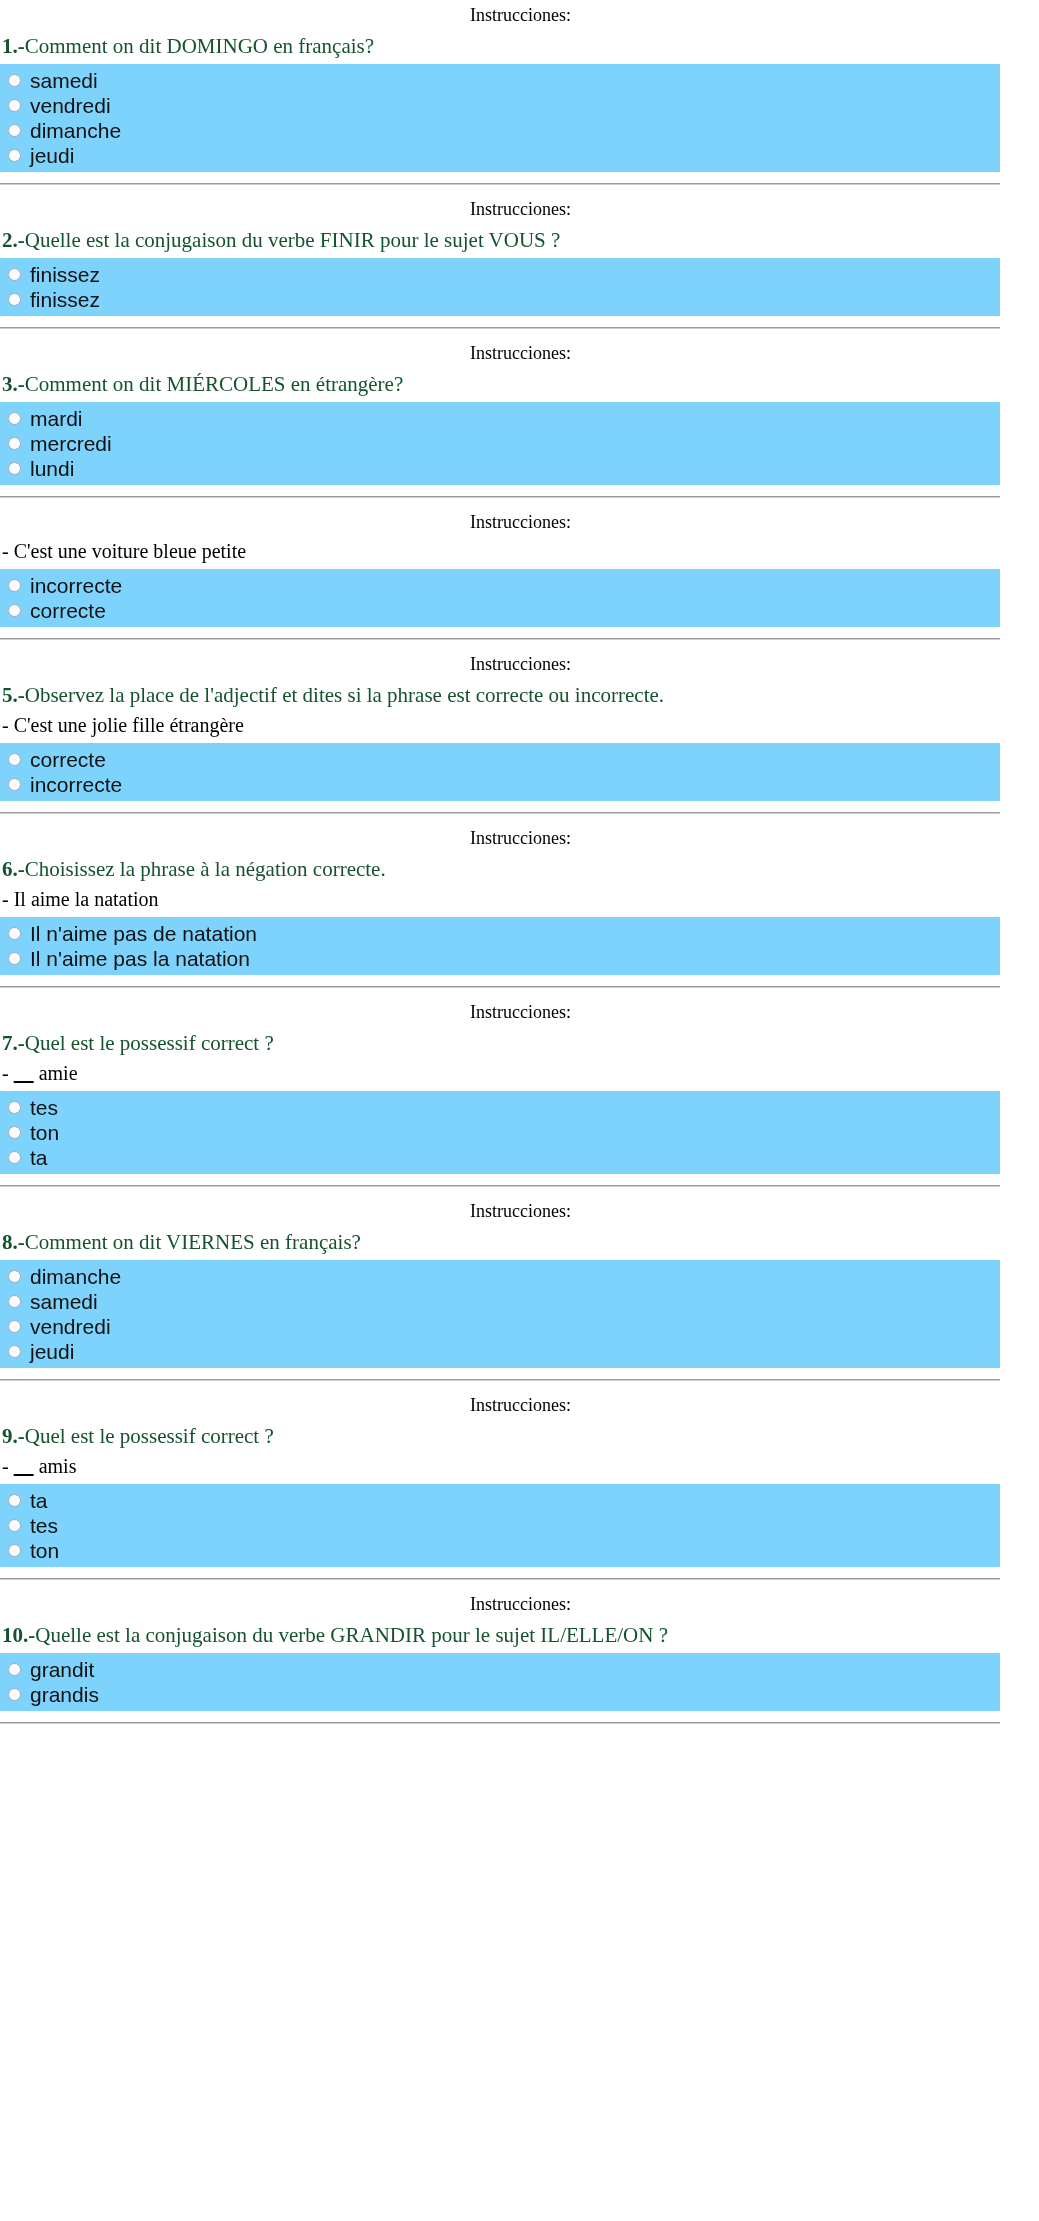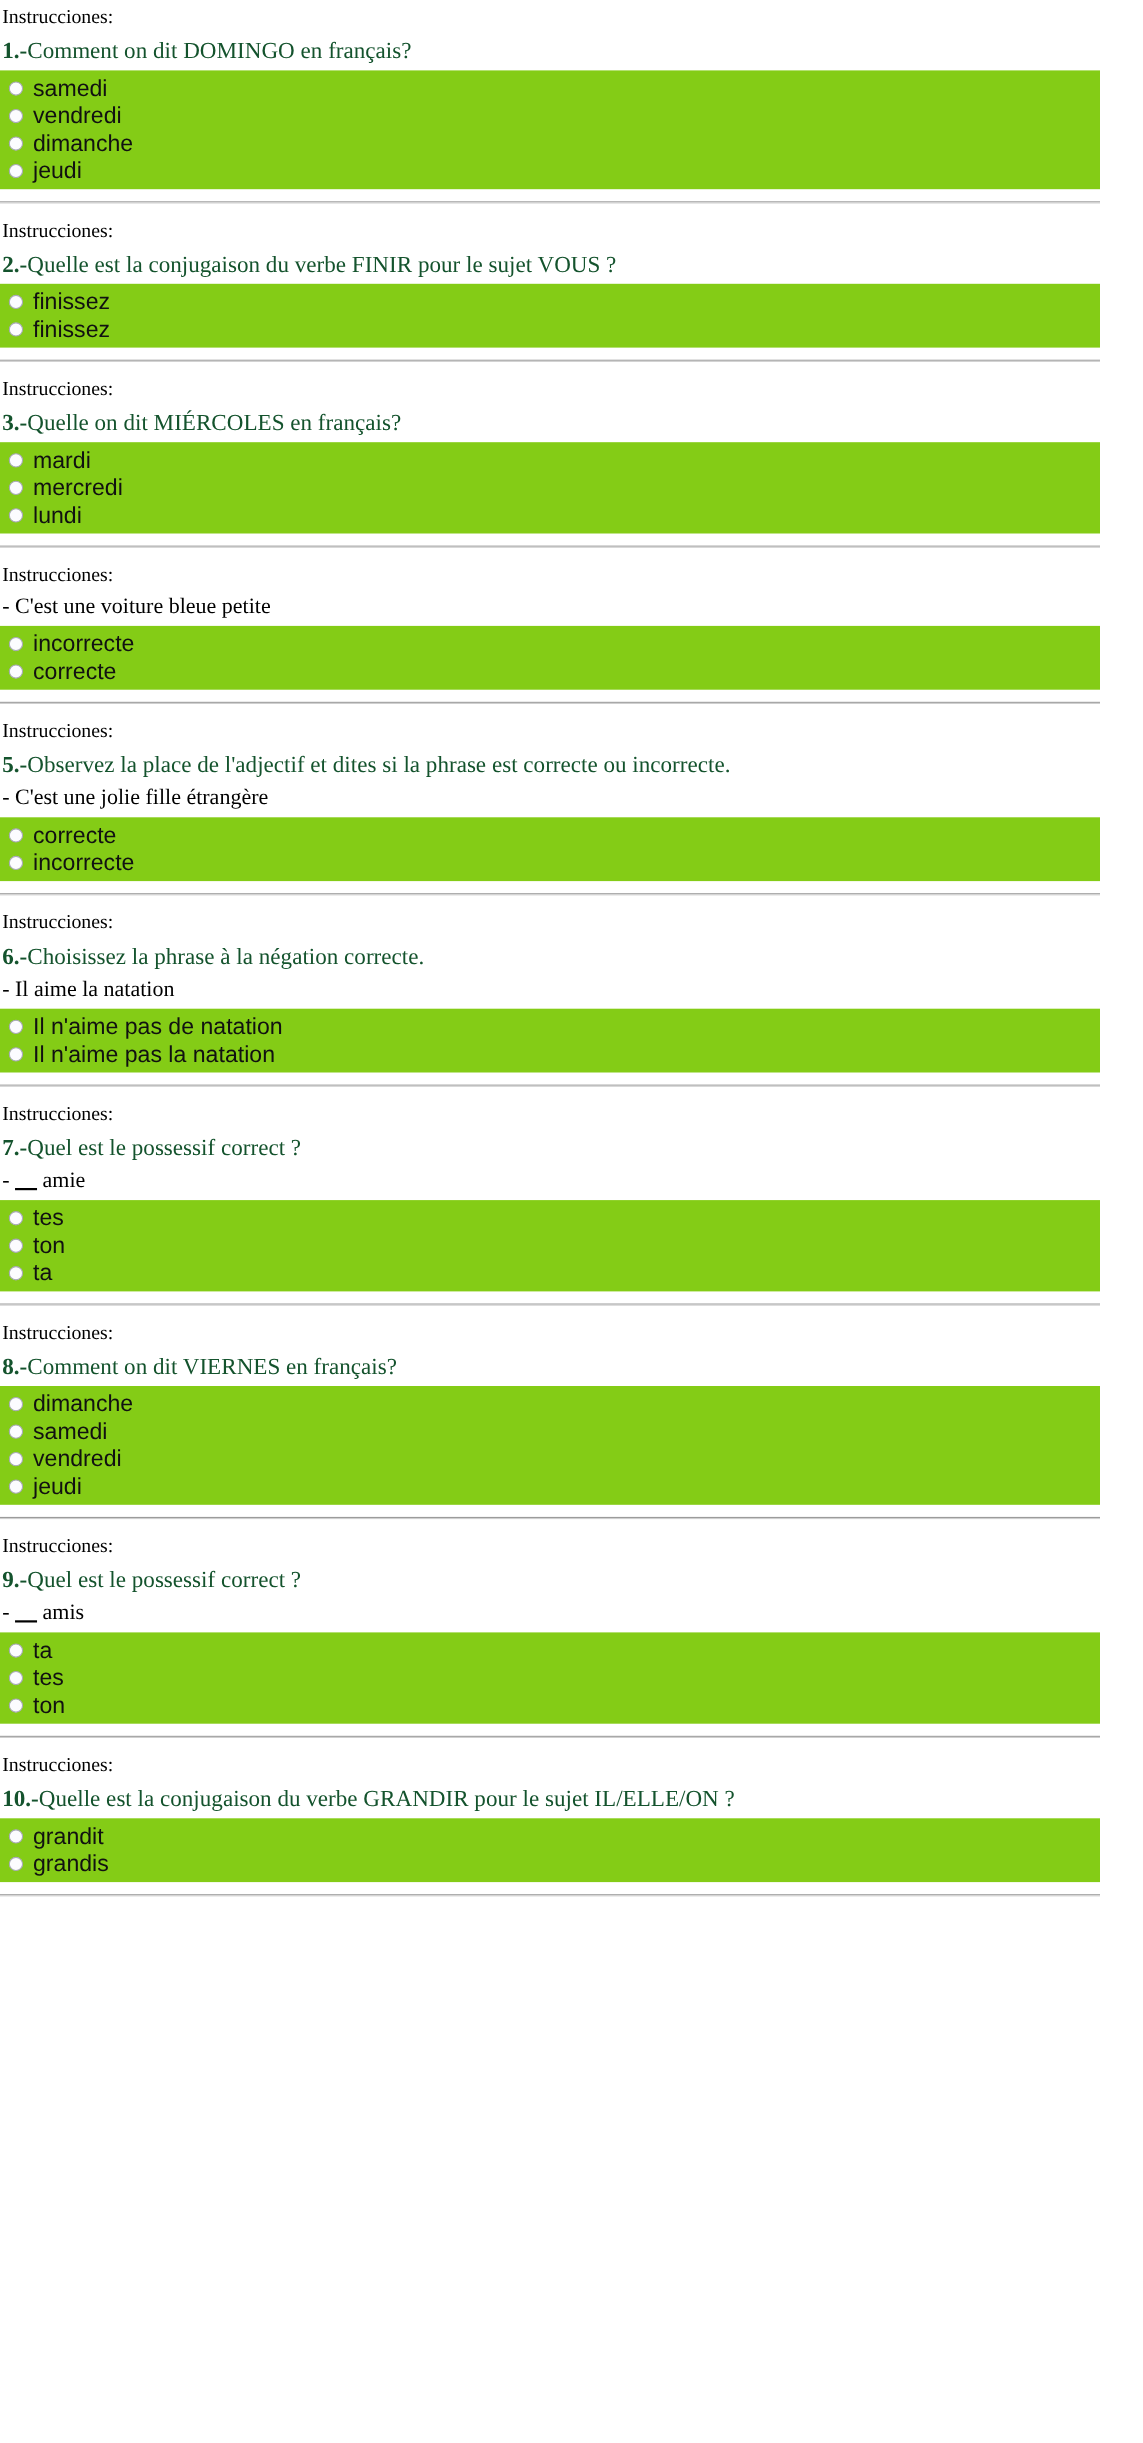--- a/index.html
+++ b/index.html
@@ -23,20 +23,21 @@
     width: 1039px;
     box-sizing: border-box;
   }
   .instr {
     font-family: "Liberation Serif", serif;
     font-size: 18px;
     line-height: 26px;
     color: #000;
     padding: 2px 0 2px 2px;
     margin: 0;
+    text-align: center;
   }
   .q-stem {
     font-family: "Liberation Serif", serif;
     font-size: 21px;
     line-height: 30px;
     color: #14532d;
     padding: 1px 0 1px 2px;
     margin: 0;
     white-space: normal;
   }
@@ -50,21 +51,21 @@
     color: #000;
     padding: 0 0 2px 2px;
     margin: 0;
   }
   .q-sub b { font-weight: normal; }
   .blank {
     text-decoration: underline;
     letter-spacing: 0px;
   }
   .options {
-    background: #84cc16;
+    background: #7dd3fc;
     width: 1000px;
     box-sizing: border-box;
     padding: 4px 0 4px 0;
     margin: 2px 0 0 0;
   }
   .opt {
     display: flex;
     align-items: center;
     font-family: "Liberation Sans", sans-serif;
     font-size: 21px;
@@ -140,21 +141,21 @@
       <div class="opt">
           <span class="radio"></span>
           <span class="opt-label">finissez</span>
         </div>
     </div>
   </div>
   <hr class="divider">
 
   <div class="q-block">
     <div class="instr">Instrucciones:</div>
-    <div class="q-stem"><span class="q-num">3.-</span><span>Quelle on dit MIÉRCOLES en français?</span></div>
+    <div class="q-stem"><span class="q-num">3.-</span><span>Comment on dit MIÉRCOLES en étrangère?</span></div>
     <div class="options">
       <div class="opt">
           <span class="radio"></span>
           <span class="opt-label">mardi</span>
         </div>
       <div class="opt">
           <span class="radio"></span>
           <span class="opt-label">mercredi</span>
         </div>
       <div class="opt">

